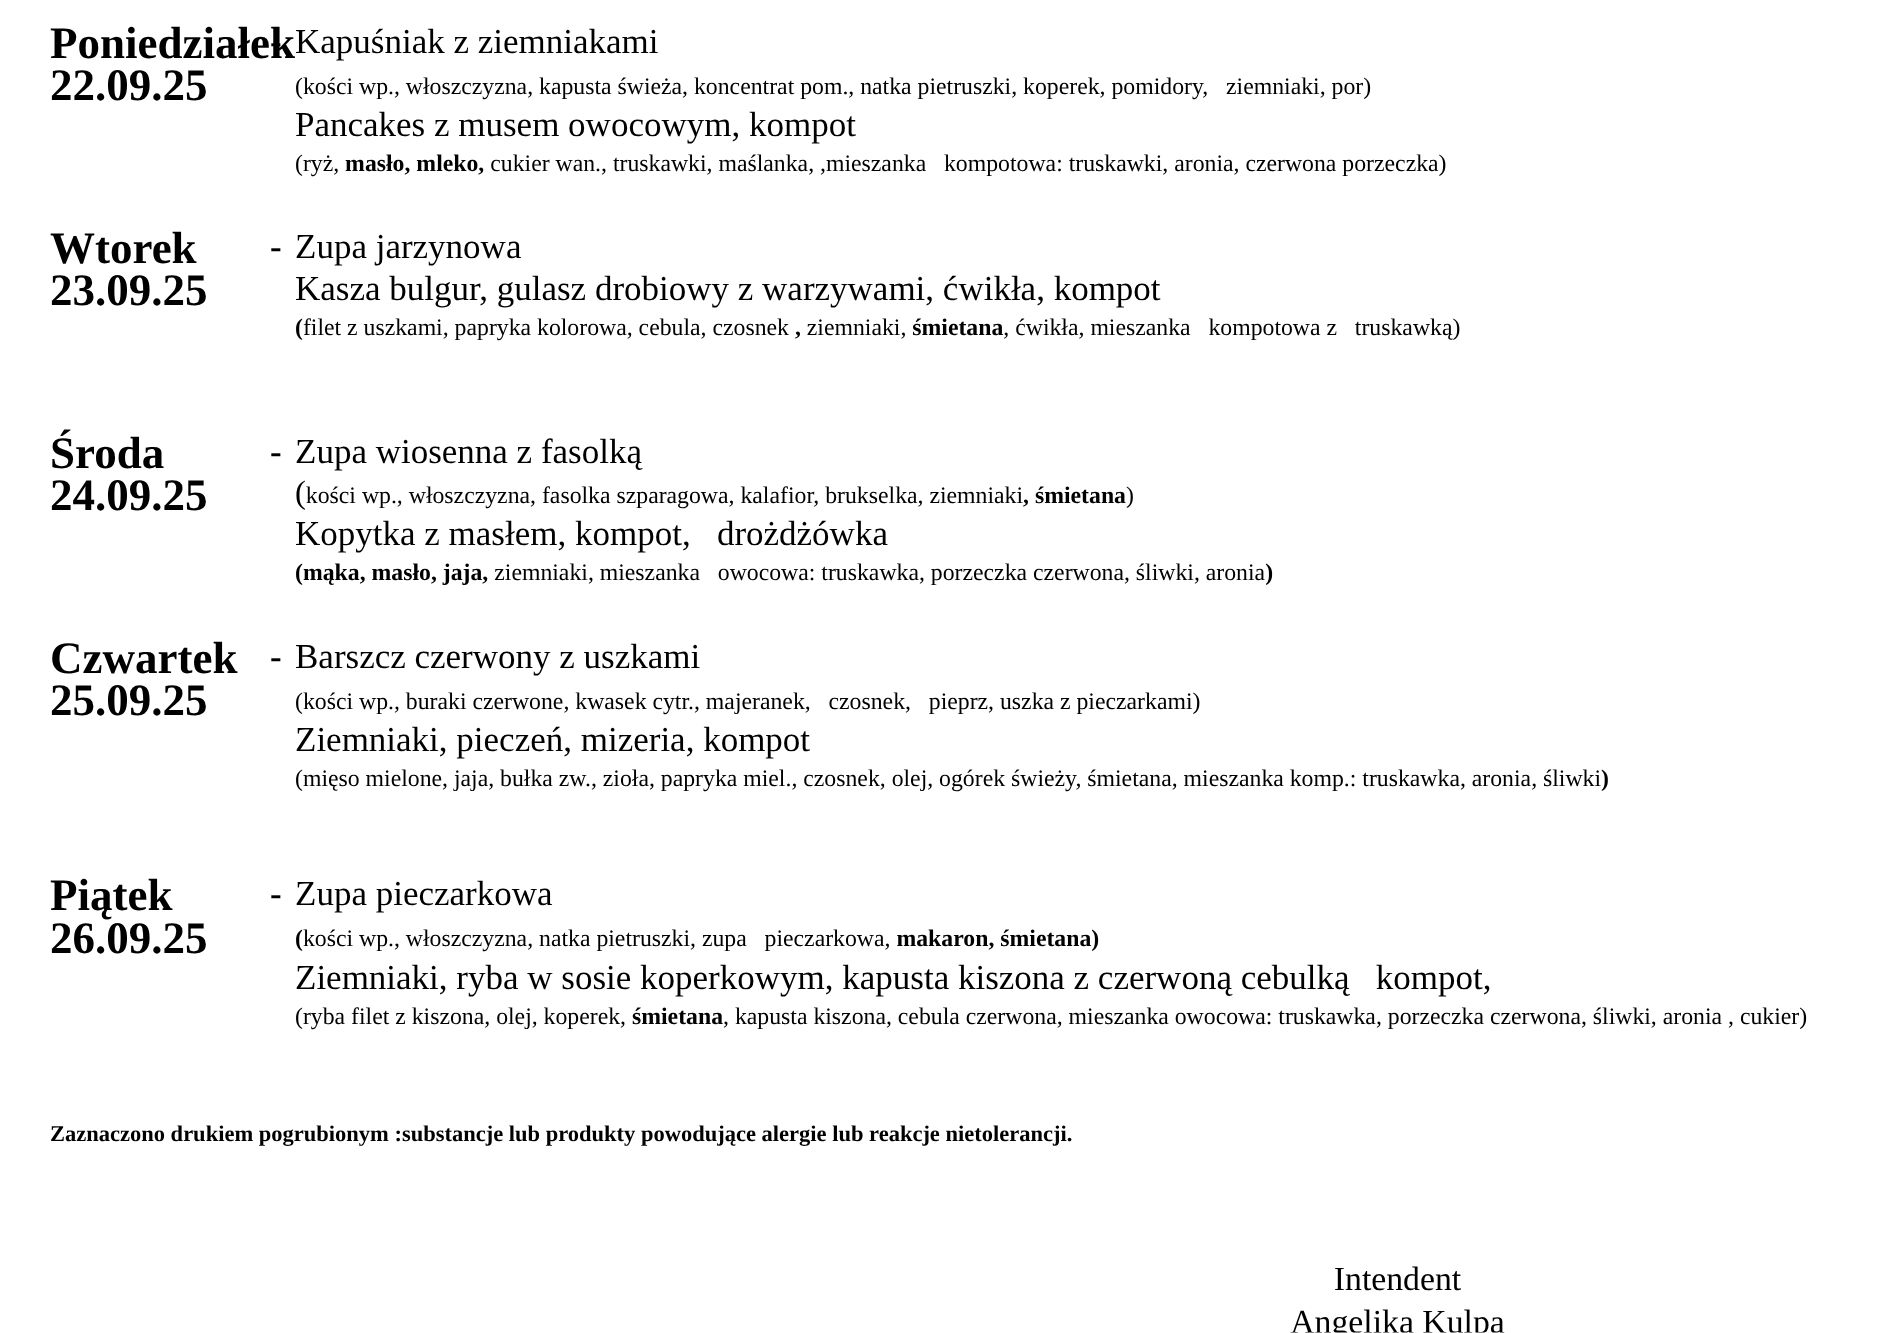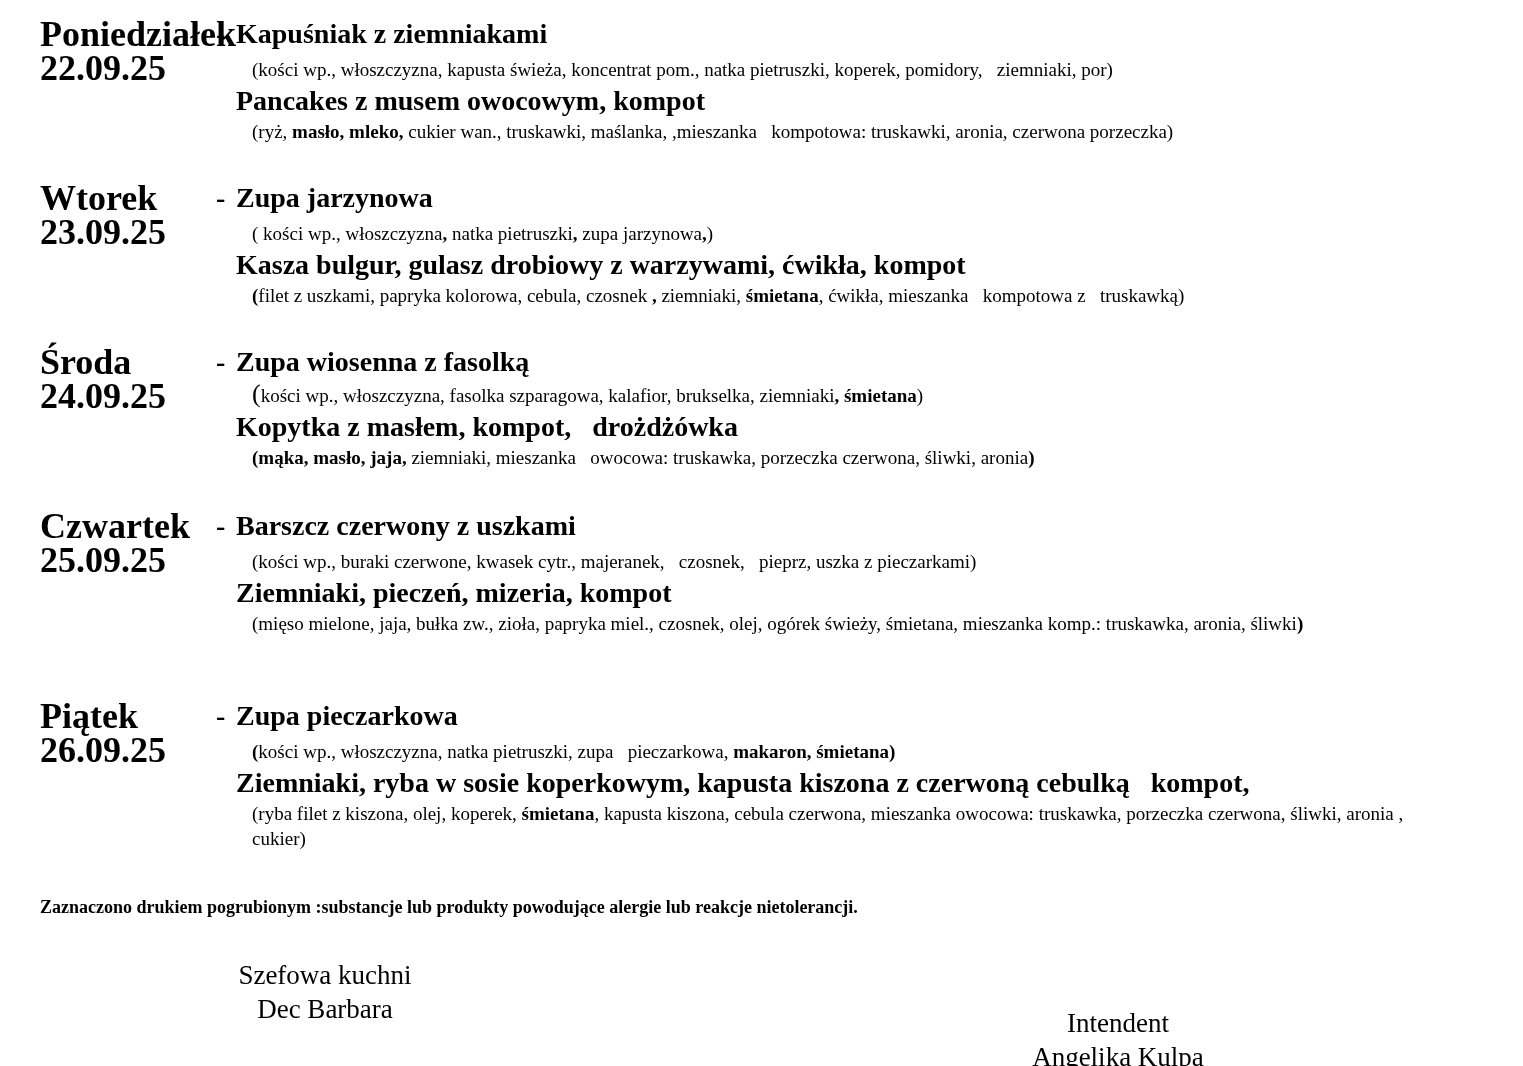--- a/index.html
+++ b/index.html
@@ -44,31 +44,31 @@
       font-size: 28px;
       line-height: 34px;
     }
     .content {
       position: absolute;
       left: 196px;
       top: 0;
       width: 1240px;
     }
     .dish {
-      font-weight: bold;
+      font-weight: normal;
       font-size: 28px;
       line-height: 34px;
       white-space: pre;
       margin: 0;
     }
     .ingredients {
       font-size: 19px;
       line-height: 25px;
       white-space: pre-wrap;
-      margin: 16px;
+      margin: 0;
     }
     .ing-soup {
       margin-top: 2px;
       margin-bottom: 2px;
     }
     .ing-soup.with-pad { padding-top: 4px; }
     .ing-main { margin-top: 1px; }
     .ingredients b { font-weight: bold; }
     .ing-large-paren { font-size: 26px; }
 
@@ -107,21 +107,20 @@
       <p class="ingredients ing-main"><span>(ryż, </span><b>masło, mleko,</b><span> cukier wan., truskawki, maślanka, ,mieszanka   kompotowa: truskawki, aronia, czerwona porzeczka)</span></p>
     </div>
   </div>
 
   <div class="day" style="top:181px;">
     <div class="day-name">Wtorek</div>
     <div class="day-date">23.09.25</div>
     <div class="dash">-</div>
     <div class="content">
       <p class="dish">Zupa jarzynowa</p>
-      <p class="ingredients ing-soup with-pad"><span>( kości wp., włoszczyzna</span><b>,</b><span> natka pietruszki</span><b>,</b><span> zupa jarzynowa</span><b>,</b><span>)</span></p>
       <p class="dish">Kasza bulgur, gulasz drobiowy z warzywami, ćwikła, kompot</p>
       <p class="ingredients ing-main"><b>(</b><span>filet z uszkami, papryka kolorowa, cebula, czosnek </span><b>,</b><span> ziemniaki, </span><b>śmietana</b><span>, ćwikła, mieszanka   kompotowa z   truskawką)</span></p>
     </div>
   </div>
 
   <div class="day" style="top:345px;">
     <div class="day-name">Środa</div>
     <div class="day-date">24.09.25</div>
     <div class="dash">-</div>
     <div class="content">
@@ -151,22 +150,18 @@
     <div class="content">
       <p class="dish">Zupa pieczarkowa</p>
       <p class="ingredients ing-soup with-pad"><b>(</b><span>kości wp., włoszczyzna, natka pietruszki, zupa   pieczarkowa, </span><b>makaron, śmietana)</b></p>
       <p class="dish">Ziemniaki, ryba w sosie koperkowym, kapusta kiszona z czerwoną cebulką   kompot,</p>
       <p class="ingredients ing-main"><span>(ryba filet z kiszona, olej, koperek, </span><b>śmietana</b><span>, kapusta kiszona, cebula czerwona, mieszanka owocowa: truskawka, porzeczka czerwona, śliwki, aronia , cukier)</span></p>
     </div>
   </div>
 
   <div class="note">Zaznaczono drukiem pogrubionym :substancje lub produkty powodujące alergie lub reakcje nietolerancji.</div>
 
-  <div class="sign sign-left">
-    <div>Szefowa kuchni</div>
-    <div>Dec Barbara</div>
-  </div>
   <div class="sign sign-right">
     <div>Intendent</div>
     <div>Angelika Kulpa</div>
   </div>
 
 </div>
 
 </body></html>

